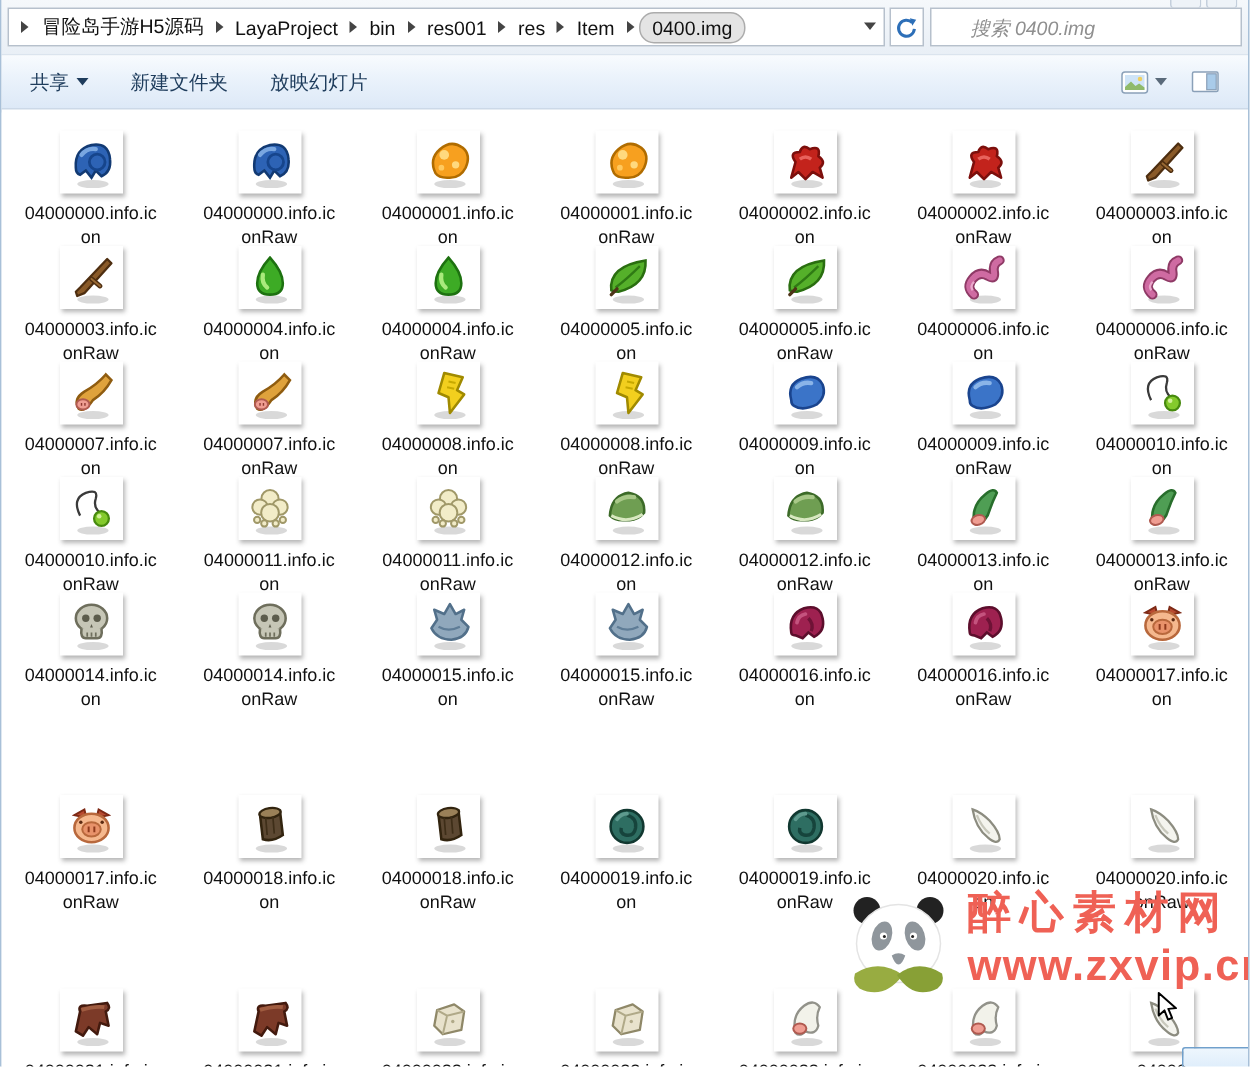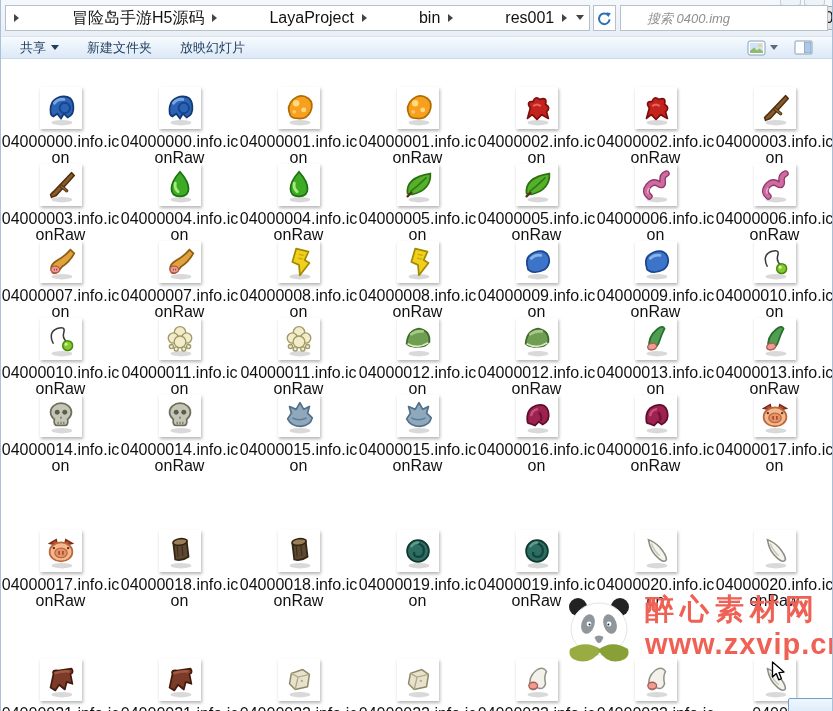--- a/index.html
+++ b/index.html
@@ -16,61 +16,61 @@
     border-bottom:1px solid #dbe4ee;
   }
   .capbtn { position:absolute; top:0; height:6px; width:21px; background:#eef3f8; border:1px solid #c4cfdc; border-top:none; border-radius:0 0 3px 3px; }
   .addr-box {
     position:absolute; top:5px; left:4px; width:585px; height:26px;
     background:#fff; border:1px solid #b6c0cc; display:flex; align-items:center;
   }
   .crumb-lead { margin:0 4px 0 8px; }
   .tri-right { width:0; height:0; border-left:5px solid #444; border-top:4px solid transparent; border-bottom:4px solid transparent; display:inline-block; }
   .tri-down { width:0; height:0; border-top:5px solid #444; border-left:4px solid transparent; border-right:4px solid transparent; display:inline-block; }
-  .crumb { font-size:16px; color:#111; padding:3px 5px; white-space:nowrap; cursor:default;margin-left:44px; }
-  .crumb.active { background:#e4e4e4; border:1px solid #acacac; border-radius:0; padding:2px 8px; }
+  .crumb { font-size:13px; color:#111; padding:3px 5px; white-space:nowrap; cursor:default; }
+  .crumb.active { background:#e4e4e4; border:1px solid #acacac; border-radius:10px; padding:2px 8px; }
   .sep { margin:0 3px; }
   .addr-drop { position:absolute; right:5px; top:9px; }
   .refresh-btn {
     position:absolute; top:5px; left:592px; width:23px; height:26px;
     background:#fff; border:1px solid #b6c0cc; display:flex; align-items:center; justify-content:center;
   }
   .search-box {
     position:absolute; top:5px; left:619px; right:4px; height:26px;
     background:#fff; border:1px solid #b6c0cc;
   }
   .search-box input {
     width:100%; height:100%; border:none; outline:none;
     padding:0 26px; font-size:13px; font-family:"Liberation Sans",sans-serif;
     background:transparent; color:#444;
   }
   .search-box input::placeholder { font-style:italic; color:#8f8f8f; opacity:1; }
   
   .toolbar {
-    position:absolute; top:37px; left:0; right:0; height:22px;
+    position:absolute; top:37px; left:0; right:0; height:36px;
     background:linear-gradient(#f8fbfe,#eaf2fb 45%,#dde9f7);
     border-bottom:1px solid #ccd9e8;
     display:flex; align-items:center;
   }
   .tb-btn { font-size:13px; color:#1e3c5c; padding:5px 9px; margin-left:10px; display:flex; align-items:center; gap:5px; cursor:default; white-space:nowrap; }
   .tb-btn .tri-down { border-top-color:#1e3c5c; }
   .tb-right { position:absolute; right:14px; display:flex; align-items:center; gap:6px; }
   .tb-iconbtn { display:flex; align-items:center; gap:4px; padding:4px 5px; }
   
   .content { position:absolute; top:75px; left:0; right:0; bottom:0; background:#fff; padding-top:10px; }
   .grid-row { display:grid; grid-template-columns:repeat(7,119px); height:77px; }
   .spacer-a { height:58px; }
   .spacer-b { height:52px; }
   .tile { width:119px; text-align:center; padding-top:2px; cursor:default; }
   .thumb {
     width:42px; height:42px; margin:0 auto; background:#fff;
     box-shadow:1px 2px 3px rgba(60,60,60,.38);
     display:flex; align-items:center; justify-content:center;
   }
-  .fname { margin-top:5px; font-size:16px; line-height:16px; color:#111; }
+  .fname { margin-top:5px; font-size:12px; line-height:16px; color:#111; }
   
   .watermark { position:absolute; left:558px; top:592px; display:flex; align-items:flex-start; pointer-events:none; }
   .wm-text { margin-left:6px; font-weight:bold; }
   .wm-line1 { font-size:29px; letter-spacing:6px; line-height:34px; }
   .wm-line2 { font-size:29px; letter-spacing:1px; line-height:36px; }
   
   .cursor { position:absolute; left:770px; top:661px; z-index:30; }
   .mini-tip {
     position:absolute; left:787px; top:698px; width:60px; height:20px; z-index:25;
     background:linear-gradient(#eef6fd,#d8eafa); border:1px solid #70a0cc; border-radius:2px;

